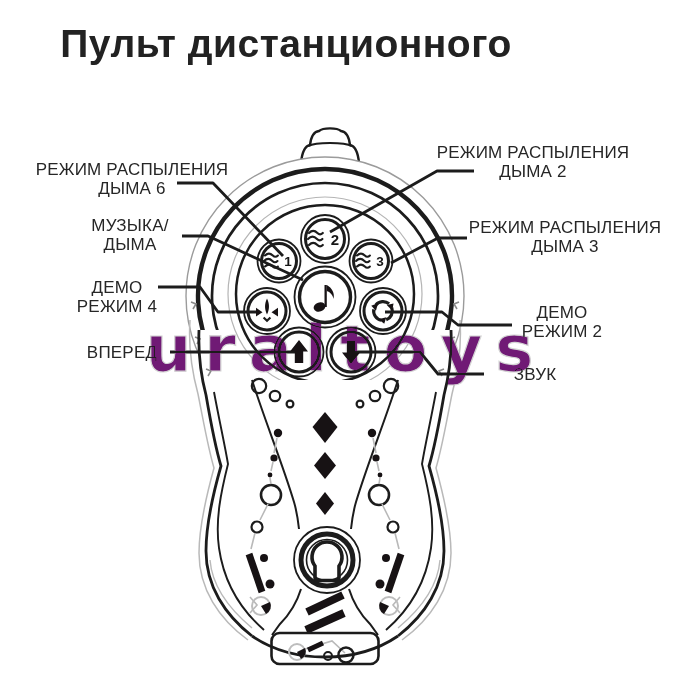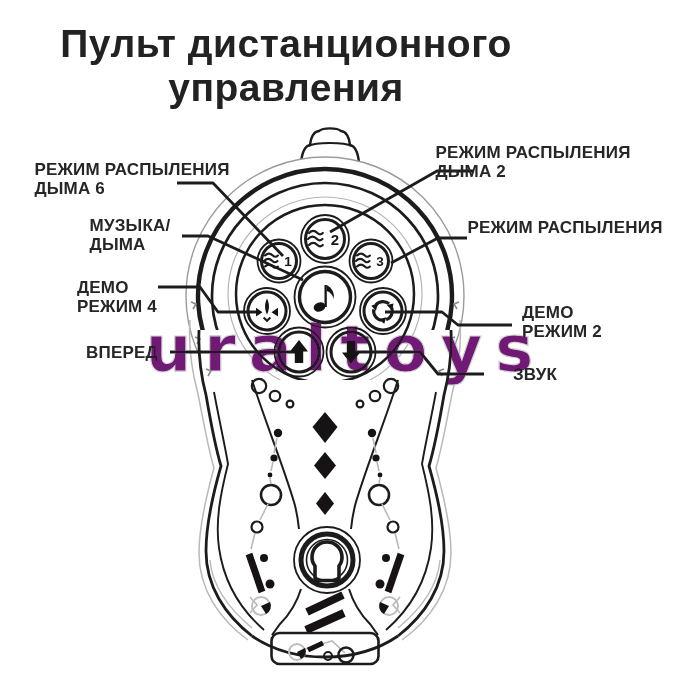--- a/index.html
+++ b/index.html
@@ -1,38 +1,37 @@
 <!DOCTYPE html>
 <html><head>
 <meta charset="utf-8">
 <style>
   html,body{margin:0;padding:0;background:#fff;}
   .stage{position:relative;width:700px;height:700px;background:#ffffff;overflow:hidden;
          font-family:"Liberation Sans",sans-serif;}
   .title{position:absolute;left:0;top:22px;width:572px;text-align:center;
          font-weight:bold;font-size:39px;line-height:44px;color:#222;letter-spacing:.5px;}
-  .lbl{position:absolute;transform:translateX(-50%);font-weight:bold;
+  .lbl{position:absolute;transform:translateX(-50%);text-align:center;font-weight:normal;
        font-size:17px;line-height:19px;color:#262626;letter-spacing:.2px;white-space:nowrap;}
   .art{position:absolute;left:0;top:0;}
   .watermark{position:absolute;left:0;top:317px;width:692px;text-align:center;
        font-family:"DejaVu Sans",sans-serif;font-weight:bold;font-size:64px;line-height:64px;
        letter-spacing:13px;color:#701a75;-webkit-text-stroke:1.2px #d4d4d4;
        mix-blend-mode:darken;pointer-events:none;}
   svg text{font-family:"Liberation Sans",sans-serif;font-weight:bold;fill:#161616;}
   .ink{stroke:#1c1c1c;fill:none;}
   .grayln{stroke:#b9b9b9;fill:none;}
 </style>
 </head>
 <body>
 
 <div class="stage">
 
   <div class="title">
     <div>Пульт дистанционного</div>
-    <div>управления</div>
   </div>
 
   <svg class="art" width="700" height="700" viewBox="0 0 700 700">
 
     <g>
       <path d="M301,163 C302,152 305,146 310,145 C311,137 314,131.5 319,131 C323,127.5 337,127.5 341,131 C346,131.5 349,137 350,145 C355,146 358,152 359,163 Z" fill="#fff" class="ink" stroke-width="2.4"></path>
       <path d="M308,146 C316,142 344,142 352,146" class="ink" stroke-width="2"></path>
     </g>
 
     <circle cx="325" cy="296" r="139" fill="#fff" stroke="#9b9b9b" stroke-width="1.4"></circle>
@@ -255,20 +254,21 @@
   </div>
   <div class="lbl" style="left:122px;top:343px;">
     <div>ВПЕРЕД</div>
   </div>
   <div class="lbl" style="left:533px;top:143px;">
     <div>РЕЖИМ РАСПЫЛЕНИЯ</div>
     <div>ДЫМА 2</div>
   </div>
   <div class="lbl" style="left:565px;top:218px;">
     <div>РЕЖИМ РАСПЫЛЕНИЯ</div>
+    <div>ДЫМА 3</div>
   </div>
   <div class="lbl" style="left:562px;top:303px;">
     <div>ДЕМО</div>
     <div>РЕЖИМ 2</div>
   </div>
   <div class="lbl" style="left:535px;top:365px;">
     <div>ЗВУК</div>
   </div>
 
   <div class="watermark">uraltoys</div>

